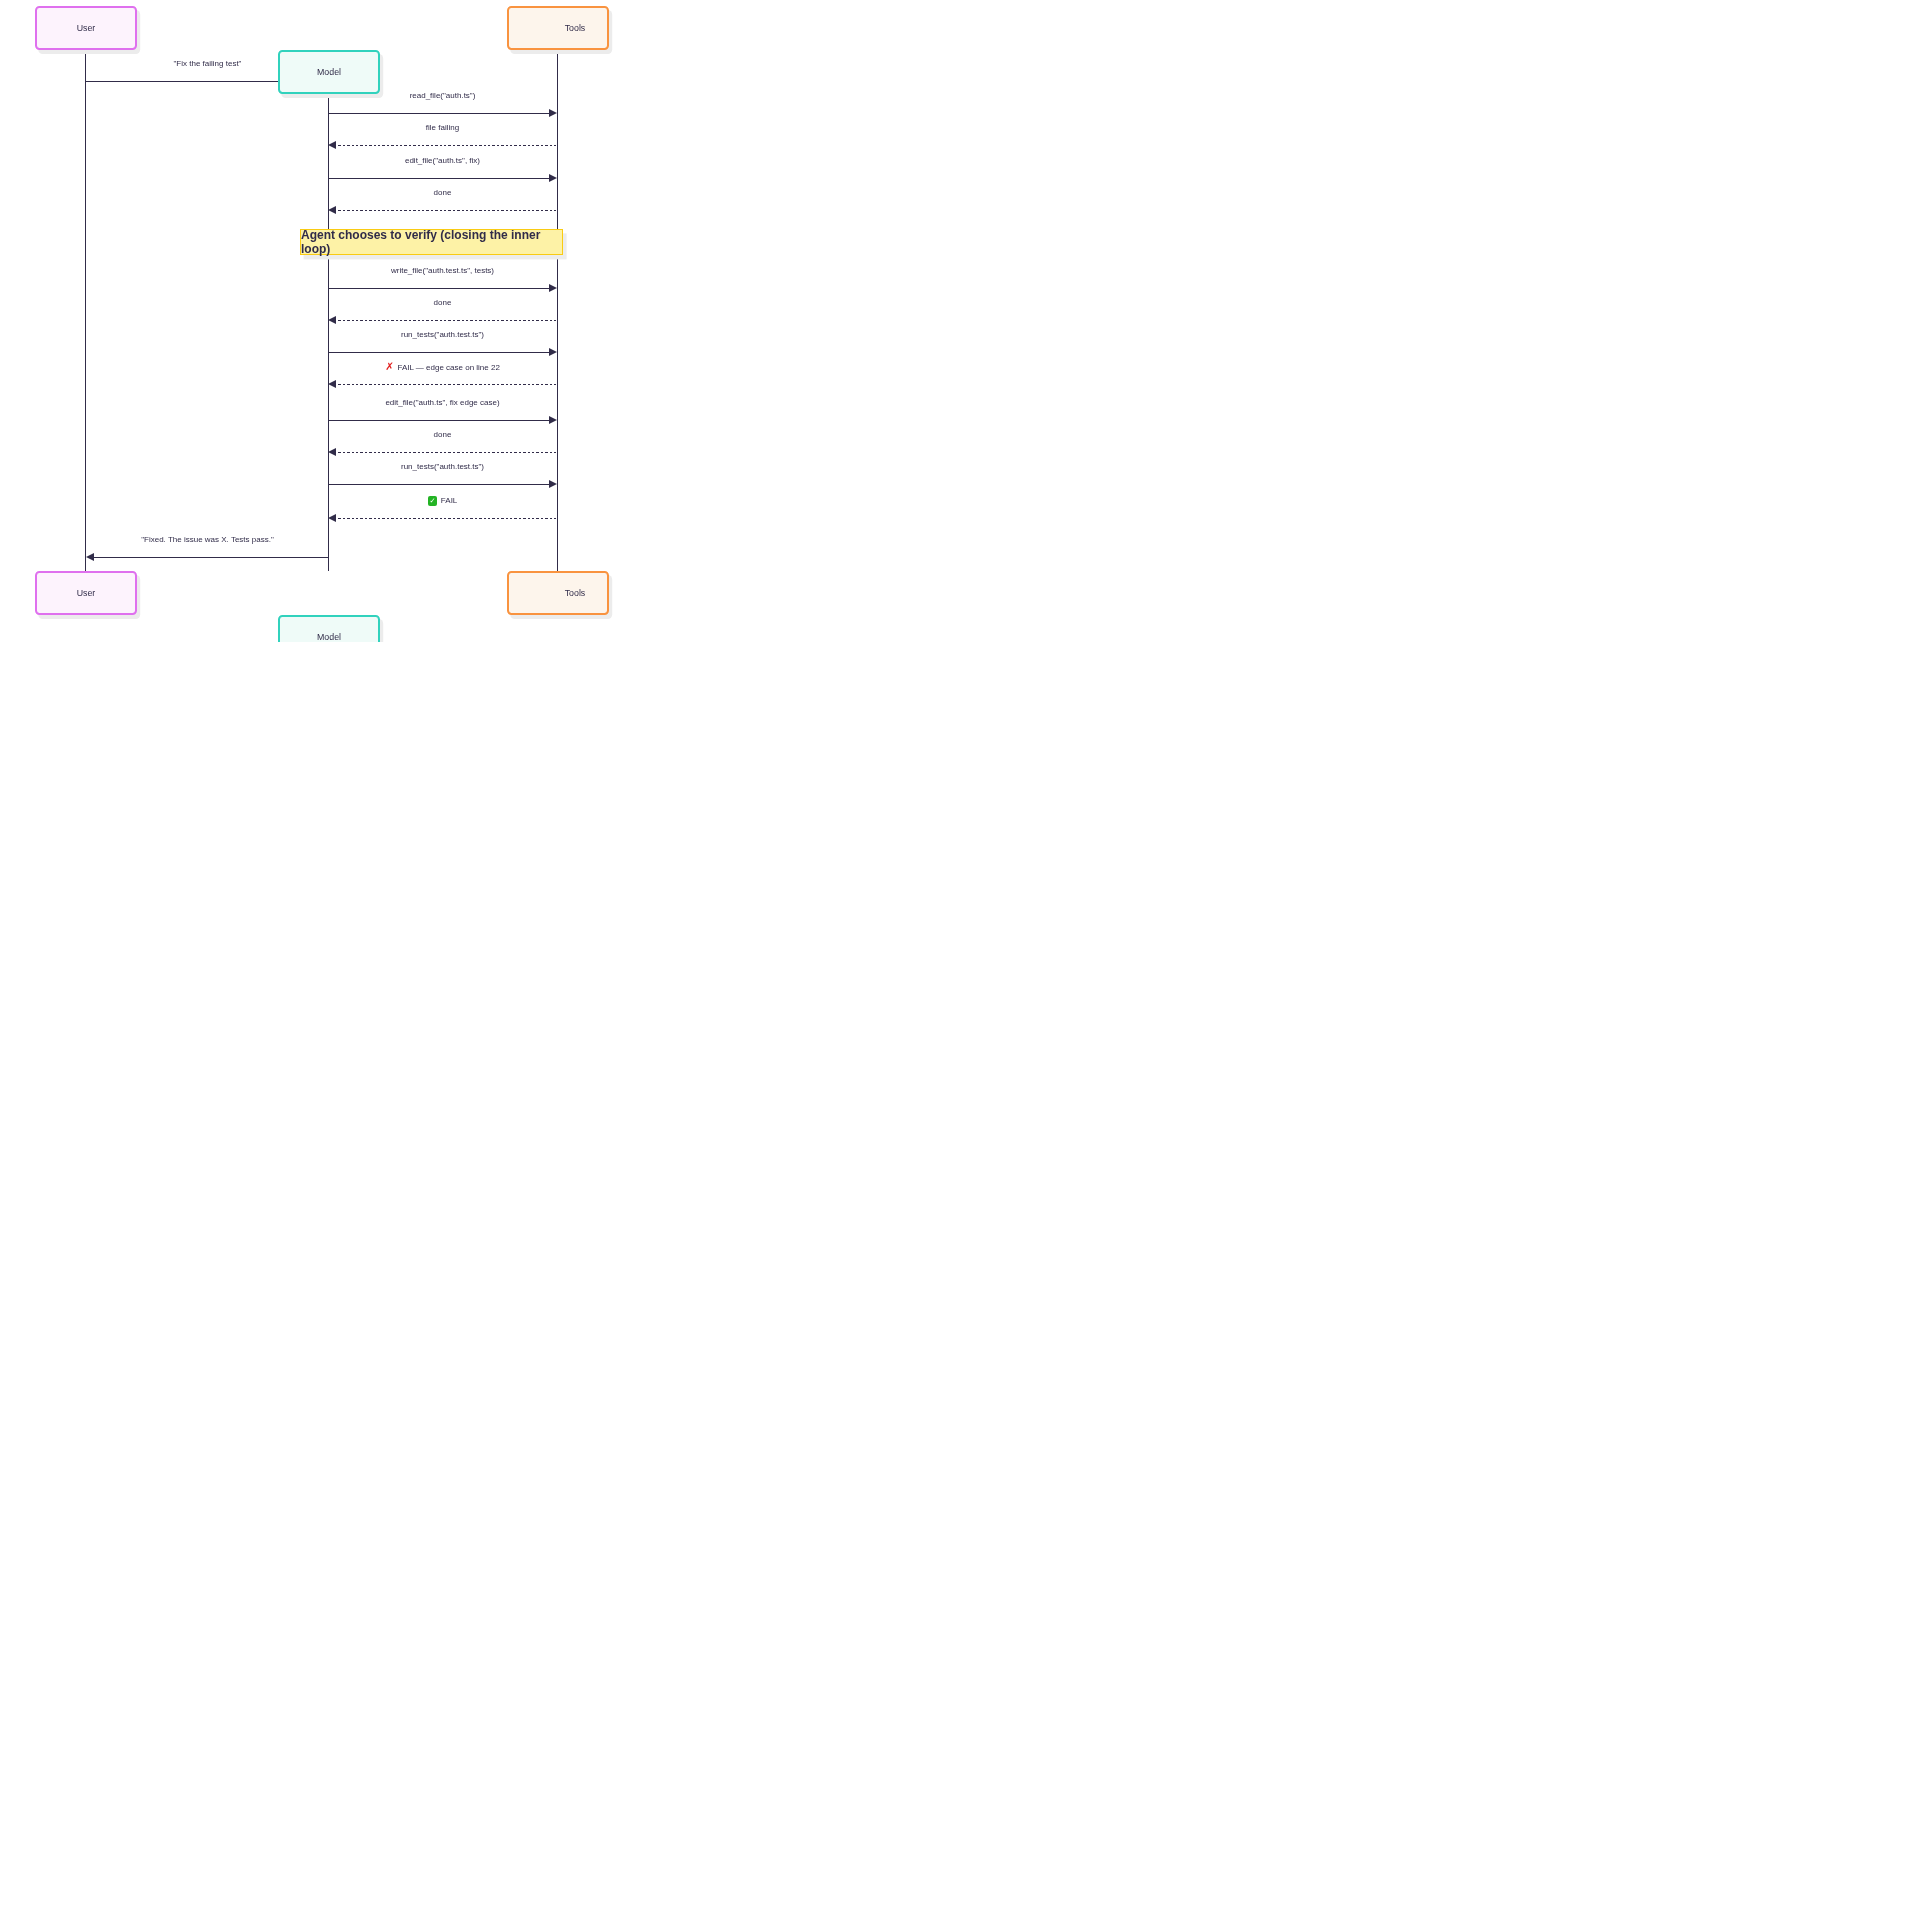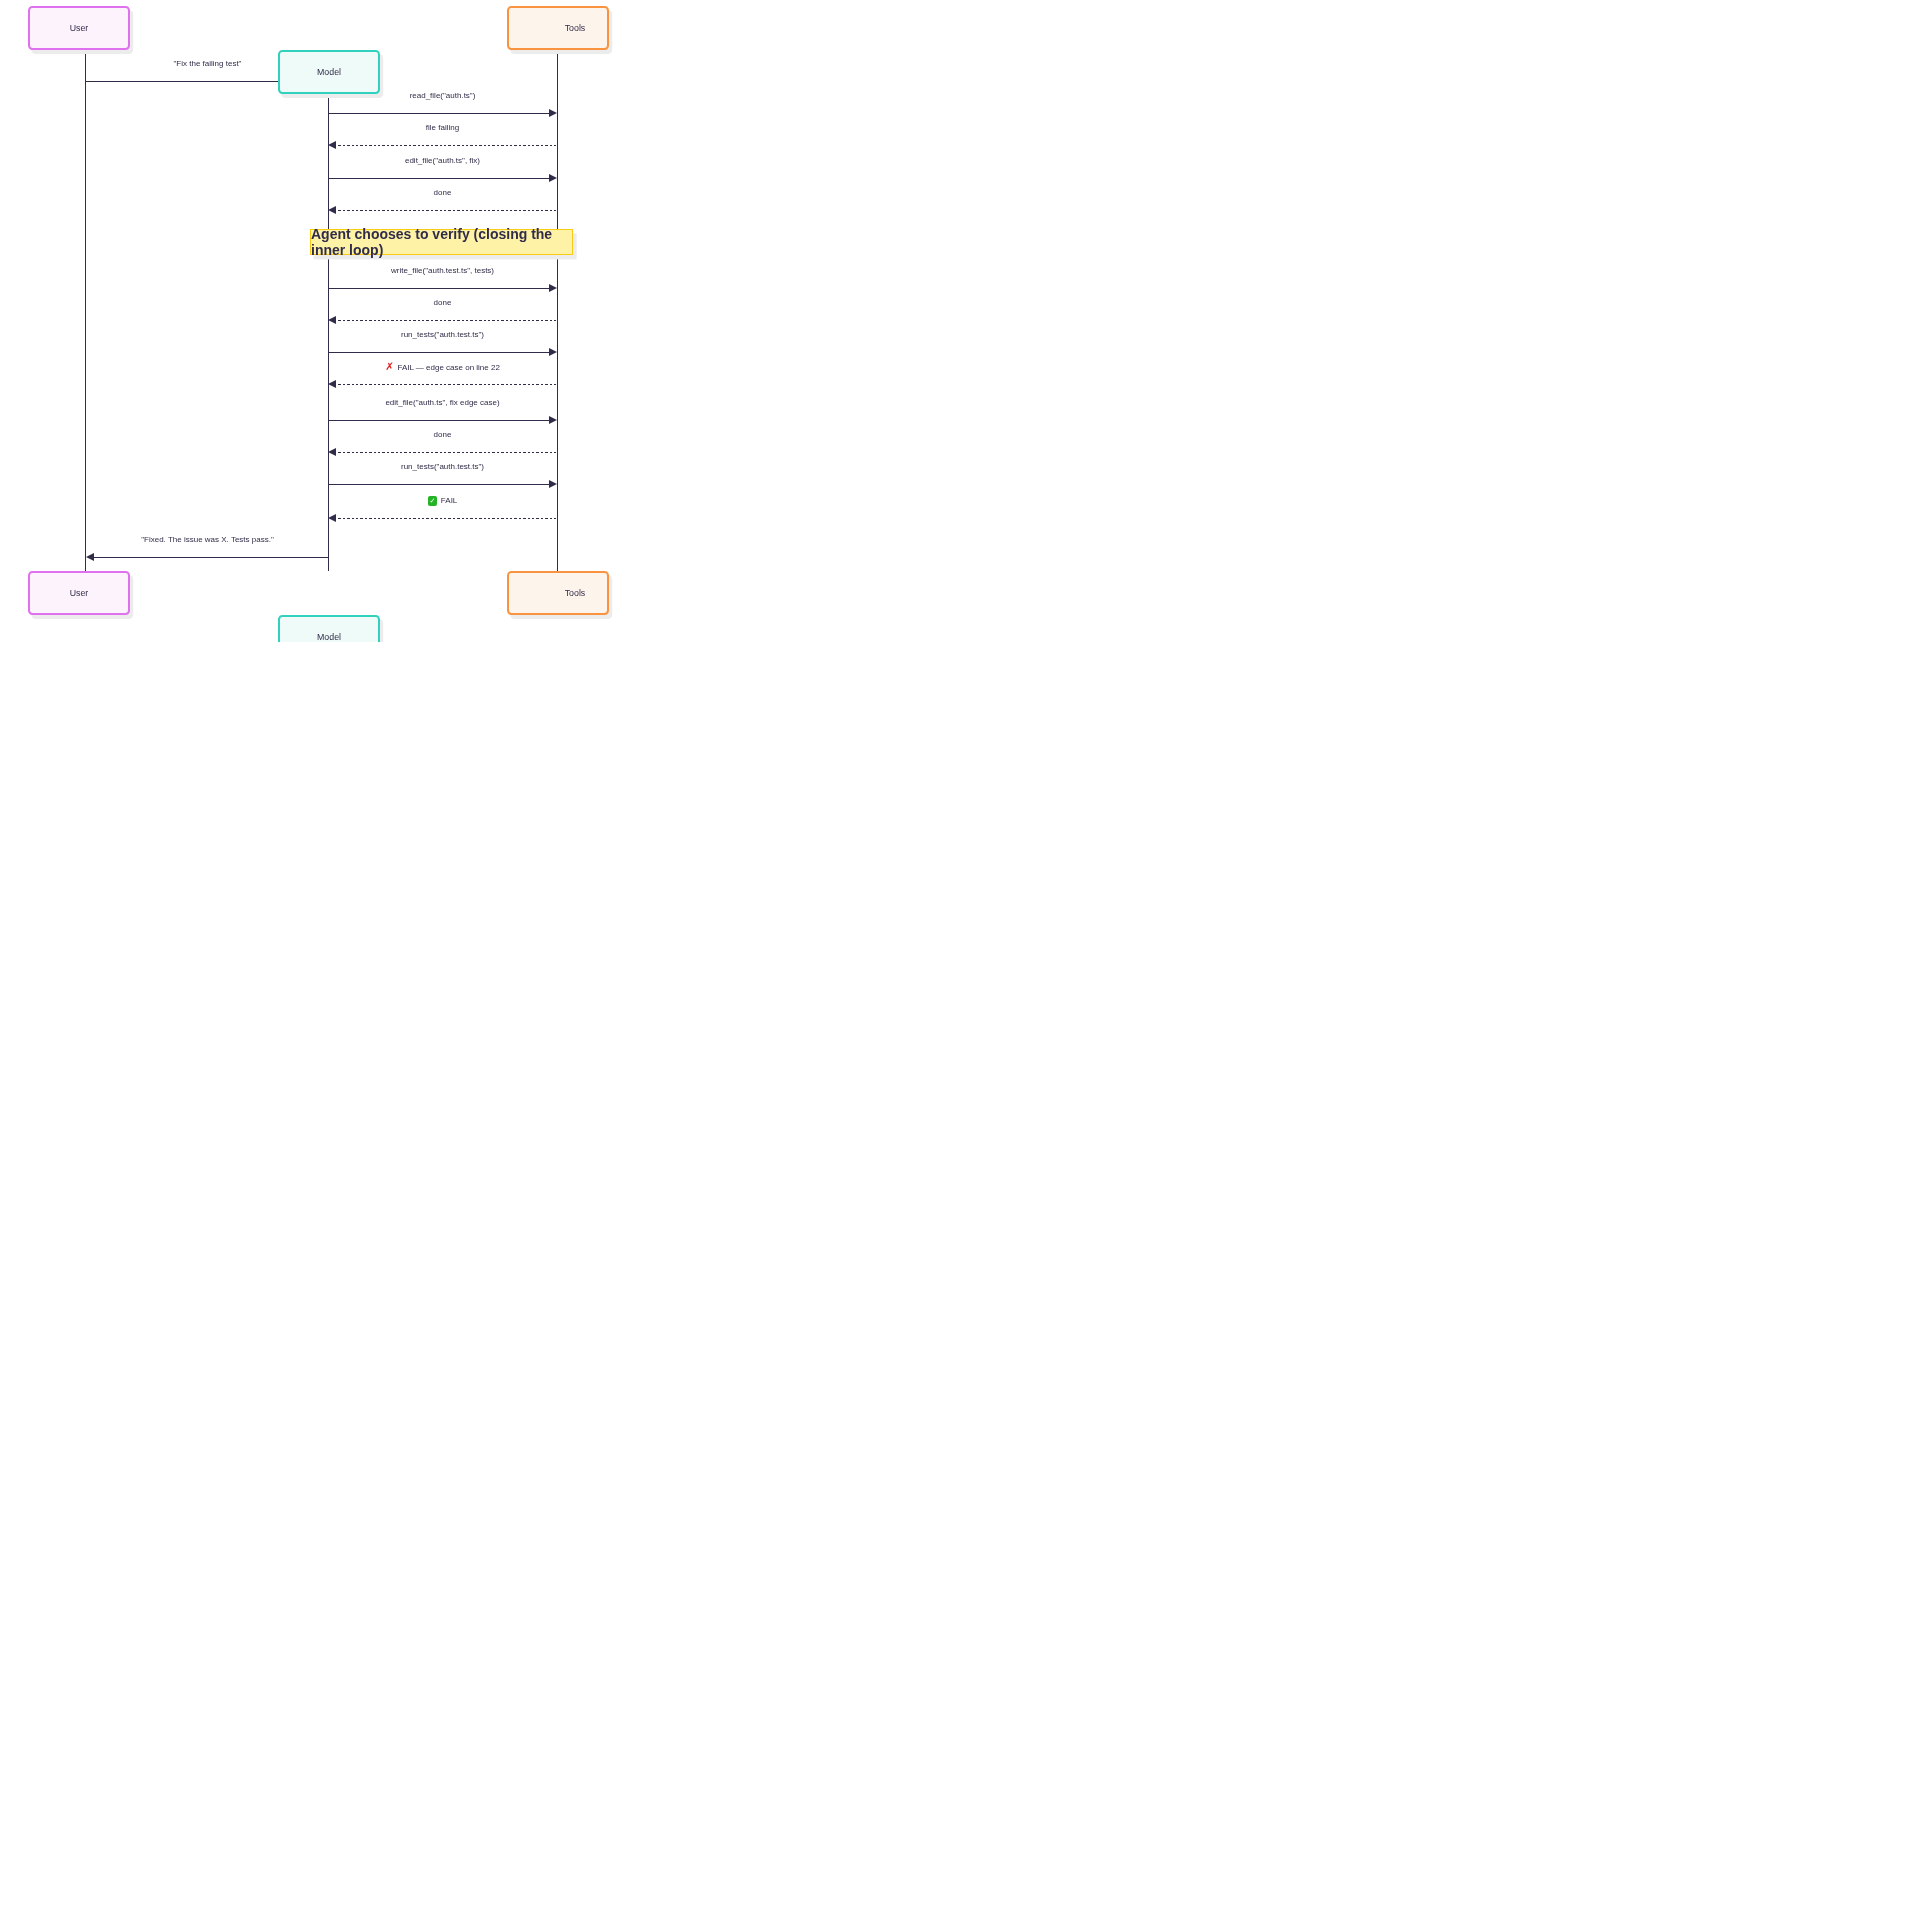--- a/index.html
+++ b/index.html
@@ -17,39 +17,39 @@
 
   .lifeline{position:absolute;top:50px;height:521px;width:1.2px;background:var(--dark);z-index:1;}
 
   .actor{position:absolute;width:102px;height:44px;box-sizing:border-box;border-radius:4.4px;
     display:flex;align-items:center;justify-content:center;font-size:8.8px;z-index:3;
     box-shadow:3.2px 4px 0 var(--shadow);}
   .actor-user{background:var(--user-fill);border:2px solid var(--user-border);}
   .actor-model{background:var(--model-fill);border:2px solid var(--model-border);margin-top:44px;}
   .actor-tools{background:var(--tools-fill);border:2px solid var(--tools-border);}
   .row-top{top:6.4px;} .row-bottom{top:571px;}
-  .pos-user{left:28px;} .pos-model{left:278px;} .pos-tools{left:507px;padding-left:34px;}
+  .pos-user{left:35px;} .pos-model{left:278px;} .pos-tools{left:507px;padding-left:34px;}
 
   .msg{position:absolute;height:24px;z-index:2;}
   .span-um{left:86px;width:243px;}
   .span-mt{left:328px;width:229px;}
   .msg-label{position:absolute;top:0;left:0;right:0;text-align:center;font-size:8px;
     display:flex;align-items:center;justify-content:center;gap:3.6px;white-space:nowrap;}
   .msg-line{position:absolute;left:0;right:0;top:21.6px;height:1.6px;background:var(--dark);}
   .msg-line.dotted{background:repeating-linear-gradient(90deg,var(--dark) 0 2.4px,transparent 2.4px 4.4px);}
   .dir-left .msg-line{left:6.4px;}
   .dir-right .msg-line{right:6.4px;}
   .msg-line::after{content:"";position:absolute;top:-4px;width:0;height:0;
     border-top:4.8px solid transparent;border-bottom:4.8px solid transparent;}
   .dir-right .msg-line::after{right:-6.8px;border-left:8.4px solid var(--dark);}
   .dir-left .msg-line::after{left:-6.8px;border-right:8.4px solid var(--dark);}
 
-  .note{position:absolute;left:310px;top:229px;width:263px;height:26px;box-sizing:border-box;
+  .note{position:absolute;left:300px;top:229px;width:263px;height:26px;box-sizing:border-box;
     background:var(--note-fill);border:1.6px solid var(--note-border);z-index:4;
-    display:flex;align-items:center;justify-content:center;font-weight:bold;font-size:14px;
+    display:flex;align-items:center;justify-content:center;font-weight:bold;font-size:12px;
     box-shadow:3.6px 4.4px 0 var(--shadow);}
 
   .cross-icon{color:var(--fail-red);font-weight:900;font-size:10.4px;line-height:1;}
   .check-icon{display:inline-flex;align-items:center;justify-content:center;width:9.6px;height:9.6px;
     background:var(--pass-green);border-radius:2px;color:#ffffff;font-weight:900;font-size:7.2px;line-height:1;}
 </style>
 </head>
 <body>
 
 <div class="canvas">

